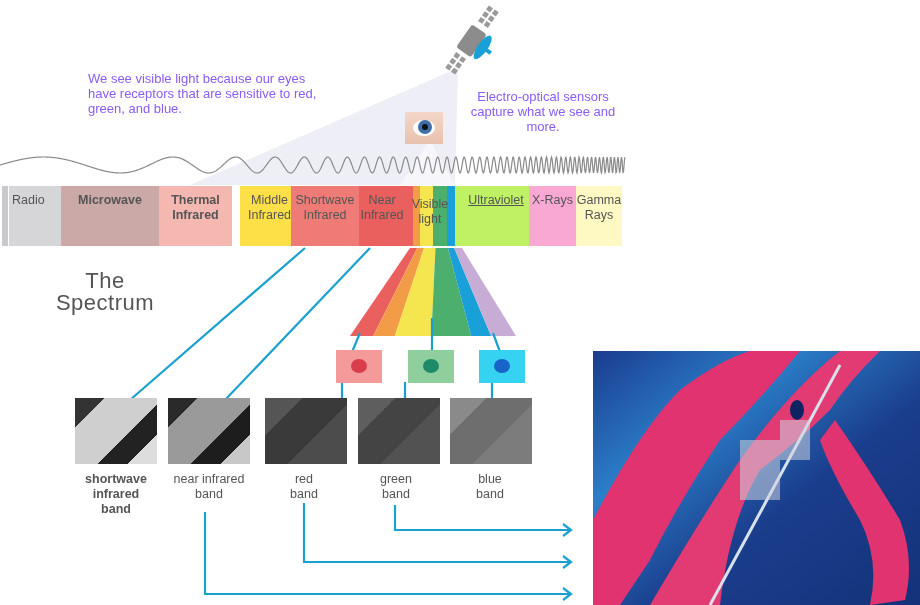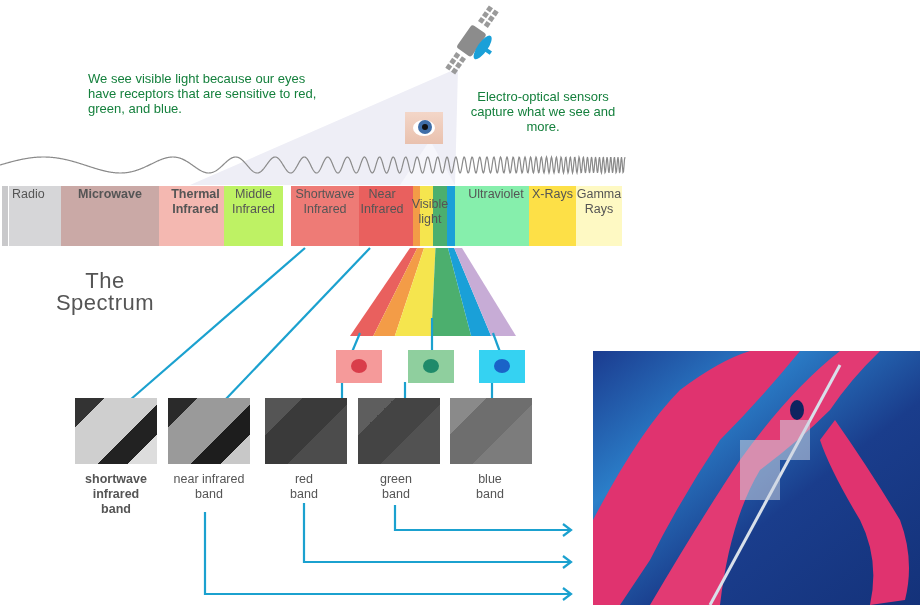--- a/index.html
+++ b/index.html
@@ -1,20 +1,20 @@
 <!DOCTYPE html>
 <html><head>
 <meta charset="utf-8">
 <style>
   html,body{margin:0;padding:0;background:#fff;}
   body{width:920px;height:605px;position:relative;overflow:hidden;font-family:"Liberation Sans","DejaVu Sans",sans-serif;color:#555;}
   .abs{position:absolute;}
-  .note{font-size:13px;line-height:15px;color:#15803d;}
+  .note{font-size:13px;line-height:15px;color:#8b5cf6;}
   .title{font-size:22px;line-height:22px;color:#555;text-align:center;letter-spacing:0.5px;}
-  .seg{position:absolute;top:186px;height:60px;font-size:12.5px;line-height:15px;color:#555;text-align:center;box-sizing:border-box;padding-top:1px;}
+  .seg{position:absolute;top:186px;height:60px;font-size:12.5px;line-height:15px;color:#555;text-align:center;box-sizing:border-box;padding-top:7px;}
   .band-lbl{position:absolute;font-size:12.5px;line-height:15px;color:#555;text-align:center;width:100px;}
   .thumb{position:absolute;top:398px;width:82px;height:66px;}
 </style>
 </head>
 <body>
 
 <svg class="abs" style="left:0;top:0" width="920" height="605">
   <polygon points="458,68 190,185 455,185" fill="#eeeef6"></polygon>
   <polygon points="430,140 400,185 455,185" fill="#f6f6fb"></polygon>
 
@@ -92,28 +92,28 @@
 <div class="abs" style="left:405px;top:112px;width:38px;height:32px;background:linear-gradient(#f3d6c8,#e9c1ae);">
   <div style="position:absolute;left:8px;top:8px;width:22px;height:16px;border-radius:50%;background:#fff;"></div>
   <div style="position:absolute;left:13px;top:8px;width:14px;height:14px;border-radius:50%;background:#3f6ea8;"></div>
   <div style="position:absolute;left:17px;top:12px;width:6px;height:6px;border-radius:50%;background:#111;"></div>
 </div>
 
 <div class="abs" style="left:2px;top:186px;width:6px;height:60px;background:#c9c9cb;"></div>
 <div class="seg" style="left:9px;width:52px;background:#d6d6d8;text-align:left;padding-left:3px;"><span>Radio</span></div>
 <div class="seg" style="left:61px;width:98px;background:#caa9a6;font-weight:bold;"><span>Microwave</span></div>
 <div class="seg" style="left:159px;width:73px;background:#f4b8b1;font-weight:bold;"><span>Thermal Infrared</span></div>
-<div class="seg" style="left:224px;width:59px;background:#bef264;"><span>Middle Infrared</span></div>
+<div class="seg" style="left:240px;width:59px;background:#fde047;"><span>Middle Infrared</span></div>
 <div class="seg" style="left:291px;width:68px;background:#ee7b76;"><span>Shortwave Infrared</span></div>
 <div class="seg" style="left:359px;width:46px;background:#e9605e;"><span>Near Infrared</span></div>
 <div class="seg" style="left:405px;width:50px;padding:0;background:linear-gradient(90deg,#e9605e 0 16%,#f39c47 16% 30%,#f5e54e 30% 55%,#4caf6e 55% 84%,#1aa0d8 84% 100%);">
   <span style="display:block;padding-top:11px;font-weight:normal;">Visible light</span>
 </div>
-<div class="seg" style="left:455px;width:82px;background:#86efac;"><span>Ultraviolet</span></div>
-<div class="seg" style="left:529px;width:47px;background:#fde047;"><span>X-Rays</span></div>
+<div class="seg" style="left:455px;width:82px;background:#bef264;text-decoration:underline;"><span>Ultraviolet</span></div>
+<div class="seg" style="left:529px;width:47px;background:#f9a8d4;"><span>X-Rays</span></div>
 <div class="seg" style="left:576px;width:46px;background:#fef9c3;"><span>Gamma Rays</span></div>
 
 <div class="abs title" style="left:5px;top:270px;width:200px;">
   <div>The</div>
   <div>Spectrum</div>
 </div>
 
 <div class="abs" style="left:336px;top:350px;width:46px;height:33px;background:#f59a9a;">
     <div style="position:absolute;left:15px;top:9px;width:16px;height:14px;border-radius:50%;background:#d93d4a;"></div>
   </div>

